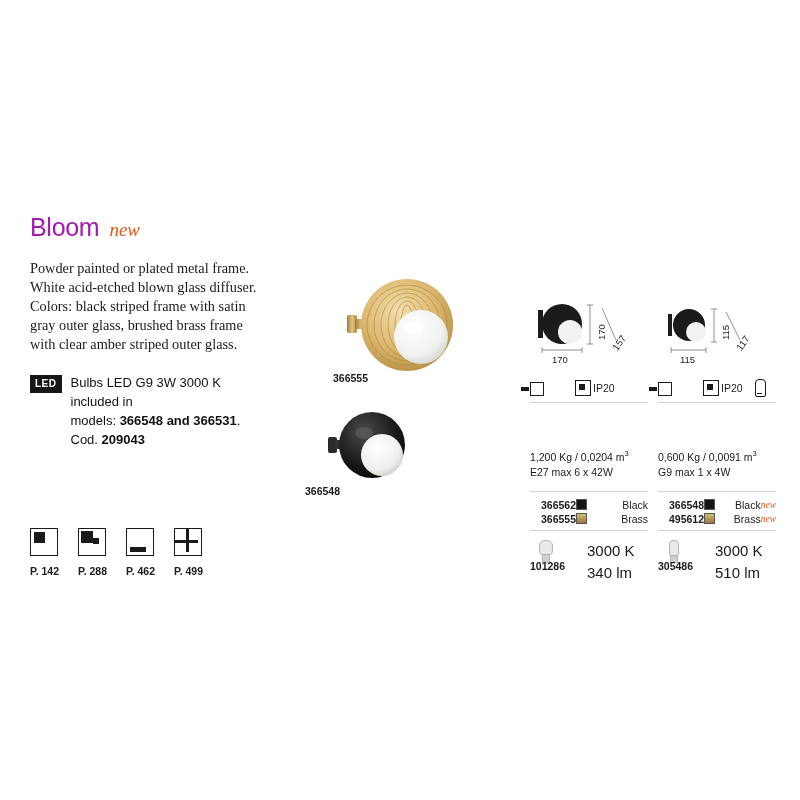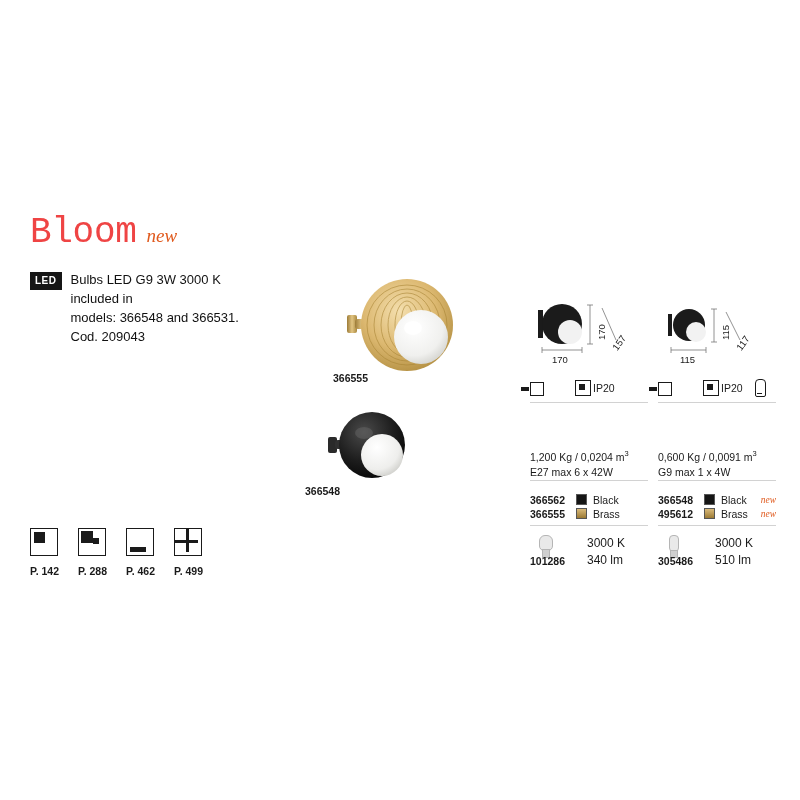--- a/index.html
+++ b/index.html
@@ -22,25 +22,25 @@
     left: 30px;
     top: 215px;
     width: 250px;
   }
   .title-row {
     display: flex;
     align-items: baseline;
     gap: 10px;
   }
   .product-title {
-    font-family: Liberation Mono, monospace;
-    font-size: 36px;
+    font-family: Liberation Sans, sans-serif;
+    font-size: 25px;
     font-weight: 400;
     letter-spacing: -0.3px;
-    color: #ef4444;
+    color: #a21caf;
     line-height: 1;
   }
   .new-flag {
     color: #e05a1e;
     font-family: "Liberation Serif", serif;
     font-style: italic;
     font-size: 19px;
   }
   .description {
     margin-top: 18px;
@@ -69,21 +69,21 @@
     flex: 0 0 auto;
     margin-top: 1px;
   }
   .led-text {
     font-family: "Liberation Sans", sans-serif;
     font-size: 13px;
     line-height: 1.45;
     color: #111;
     width: 196px;
   }
-  .led-text b { font-weight: normal; }
+  .led-text b { font-weight: bold; }
 
   
   .page-refs {
     position: absolute;
     left: 30px;
     top: 528px;
     display: flex;
     gap: 0;
   }
   .page-ref {
@@ -256,23 +256,25 @@
   .weight-row {
     padding-top: 6px;
     font-size: 10.5px;
     line-height: 1.45;
     margin-top: 40px;
   }
   .weight-row div { white-space: nowrap; }
   .weight-row sup { font-size: 7.5px; }
 
   .codes-table {
+    margin-top: 11px;
     border-top: 1px solid #d2d2d2;
     border-bottom: 1px solid #d2d2d2;
-    padding: 12px 0 4px 0;
+    padding: 6px 0 4px 0;
+    text-align: right;
   }
   .code-row {
     display: flex;
     align-items: center;
     height: 14px;
     font-size: 10.5px;
   }
   .code-row .num { font-weight: bold; width: 46px; }
   .code-row .sw {
     width: 9px; height: 9px;
@@ -318,38 +320,39 @@
     width: 8px; height: 15px;
     left: 3px;
     border-radius: 4px;
   }
   .lamp-glyph.g9 .base {
     top: 15px; left: 4px; width: 6px; height: 6px;
   }
   .lamp-text {
     position: absolute;
     left: 57px; top: 0;
-    font-size: 12px;
+    font-size: 15px;
     line-height: 1.45;
   }
   .lamp-code {
     position: absolute;
     left: 0; top: 20px;
     font-size: 10.5px;
     font-weight: bold;
   }
 </style>
 </head>
 <body>
 
 <div class="left-col">
   <div class="title-row">
     <div class="product-title">Bloom</div>
     <div class="new-flag">new</div>
   </div>
+  <div class="description">Powder painted or plated metal frame. White acid-etched blown glass diffuser. Colors: black striped frame with satin gray outer glass, brushed brass frame with clear amber striped outer glass.</div>
 
   <div class="led-block">
     <div class="led-badge">LED</div>
     <div class="led-text">
       <span>Bulbs LED G9 3W 3000 K included in</span><br>
       <span>models: </span><b>366548 and 366531</b>.<br>
       <span>Cod. </span><b>209043</b>
     </div>
   </div>
 </div>

